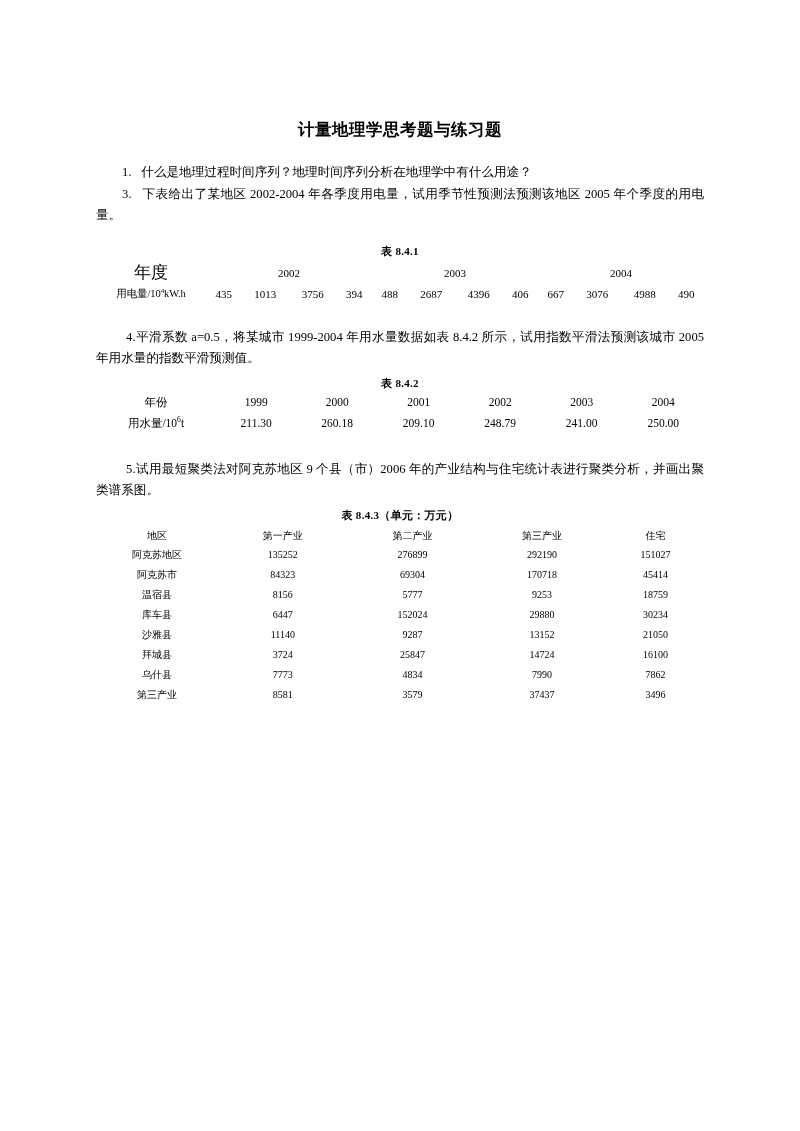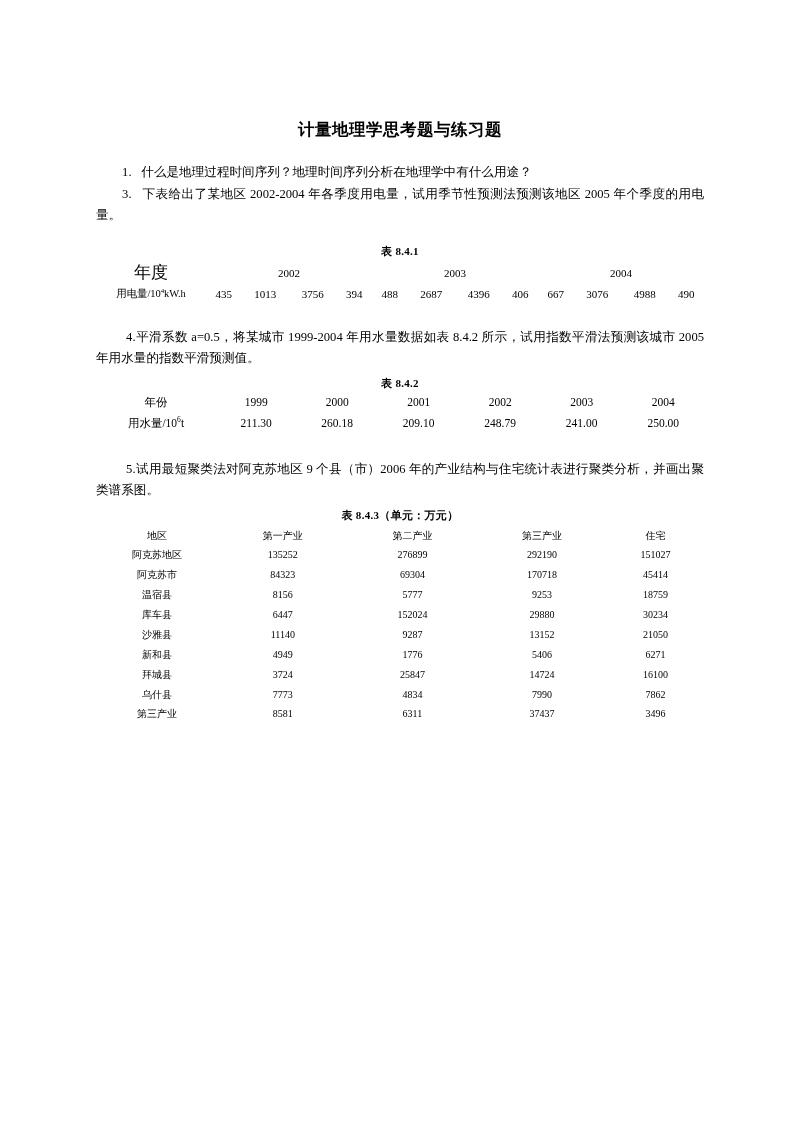--- a/index.html
+++ b/index.html
@@ -240,44 +240,37 @@
             <td>30234</td>
           </tr>
           <tr>
             <td class="lblcol">沙雅县</td>
             <td>11140</td>
             <td>9287</td>
             <td>13152</td>
             <td>21050</td>
           </tr>
           <tr>
-            <td class="lblcol">新和县</td>
-            <td>4949</td>
-            <td>1776</td>
-            <td>5406</td>
-            <td>6271</td>
-          </tr>
-          <tr>
             <td class="lblcol">拜城县</td>
             <td>3724</td>
             <td>25847</td>
             <td>14724</td>
             <td>16100</td>
           </tr>
           <tr>
             <td class="lblcol">乌什县</td>
             <td>7773</td>
             <td>4834</td>
             <td>7990</td>
             <td>7862</td>
           </tr>
           <tr>
             <td class="lblcol">第三产业</td>
             <td>8581</td>
-            <td>6311</td>
+            <td>3579</td>
             <td>37437</td>
             <td>3496</td>
           </tr>
         </tbody>
       </table>
     </div>
 
   </div>
 </div>
 

